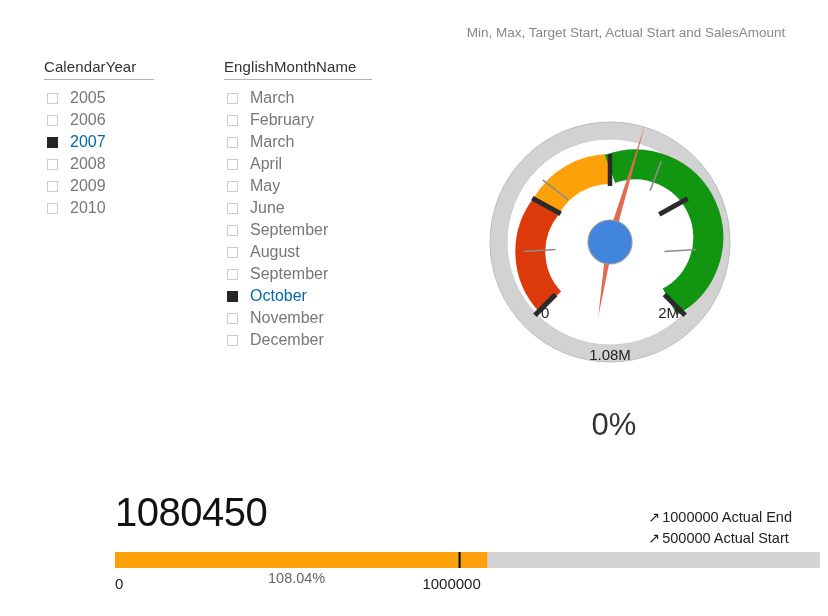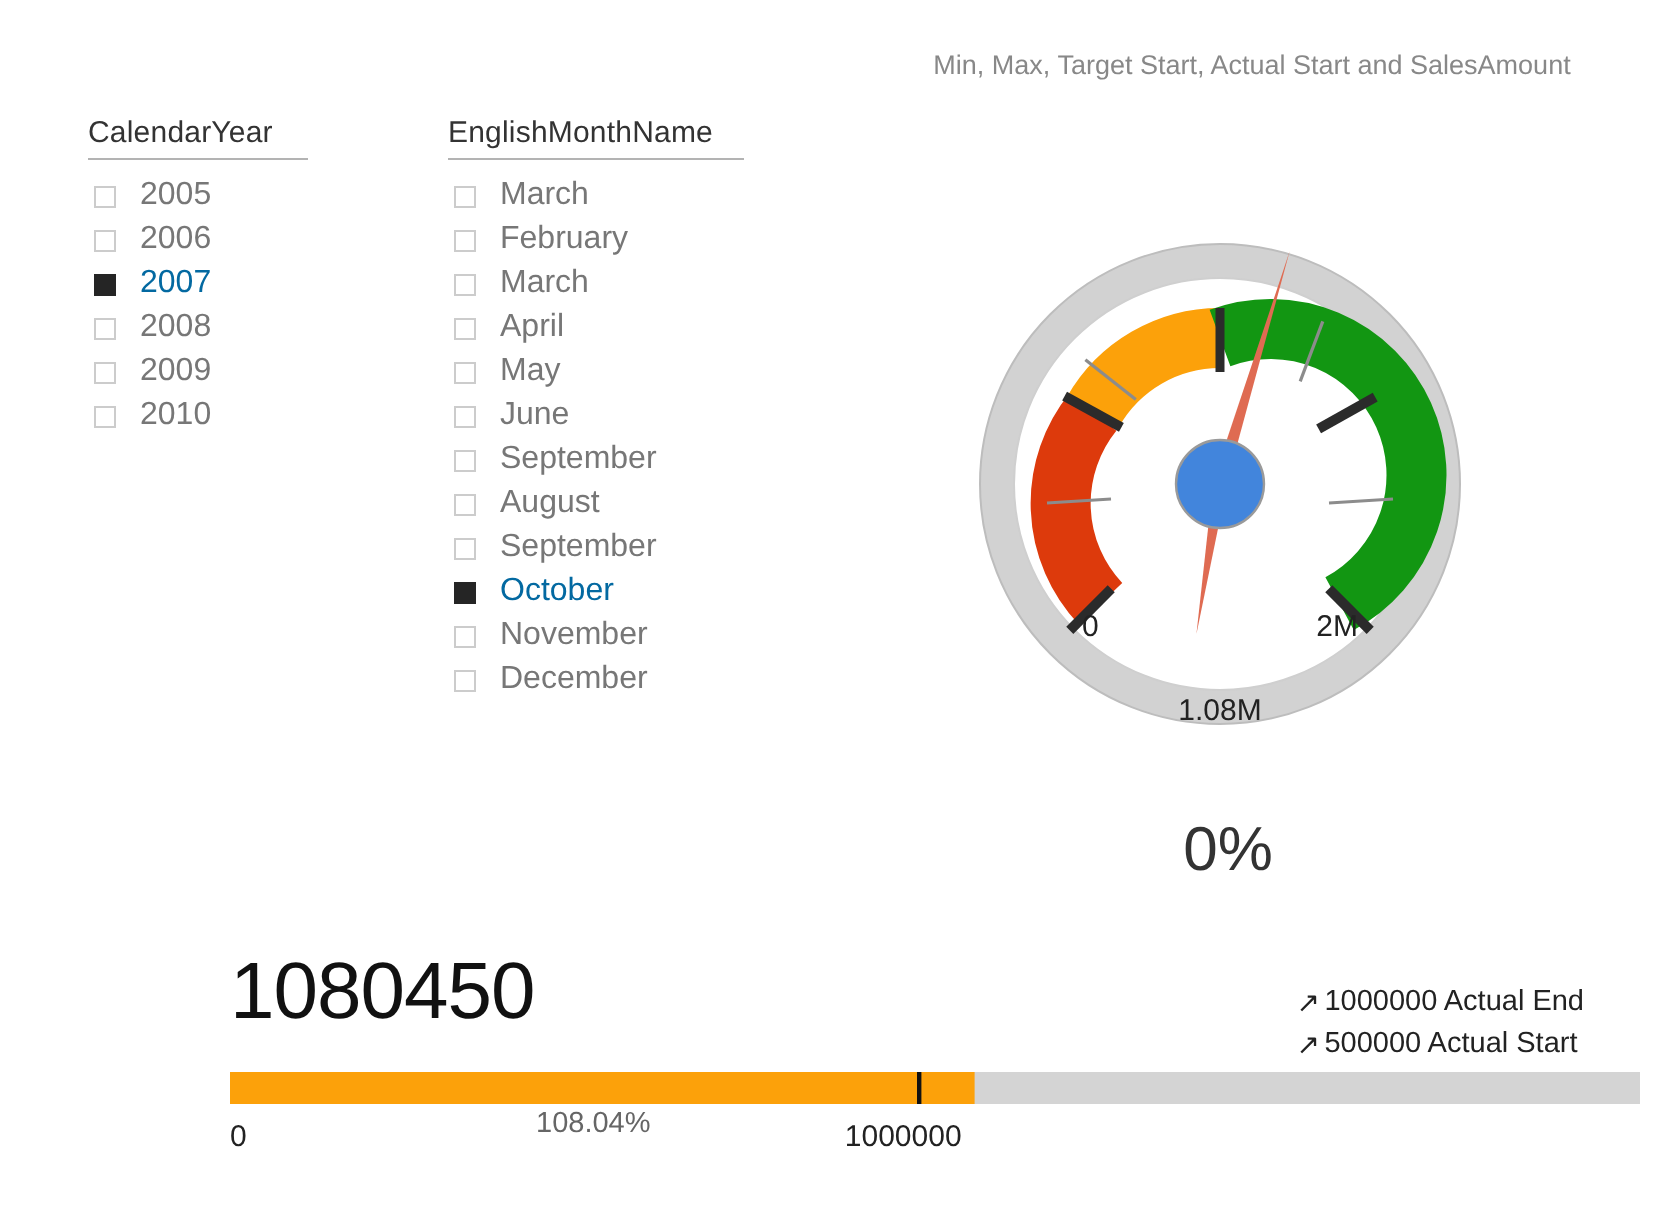--- a/index.html
+++ b/index.html
@@ -74,21 +74,21 @@
   .gauge-callout{
     position:absolute;
     left:0;width:100%;
     text-align:center;
     font-size:31px;
     color:#333333;
     top:389px;
   }
 
   
-  #kpi-visual{position:absolute;left:0;top:464px;width:828px;height:136px;}
+  #kpi-visual{position:absolute;left:0;top:480px;width:828px;height:136px;}
   .kpi-value{
     position:absolute;
     left:115px;top:10px;
     font-size:40px;
     color:#111111;
     letter-spacing:-0.5px;
     line-height:44px;
   }
   .kpi-percent{
     position:absolute;

